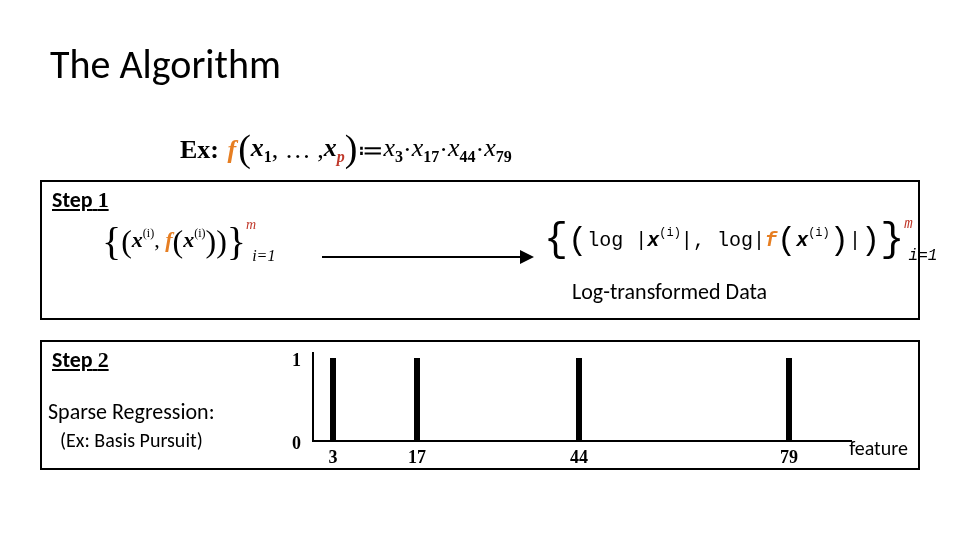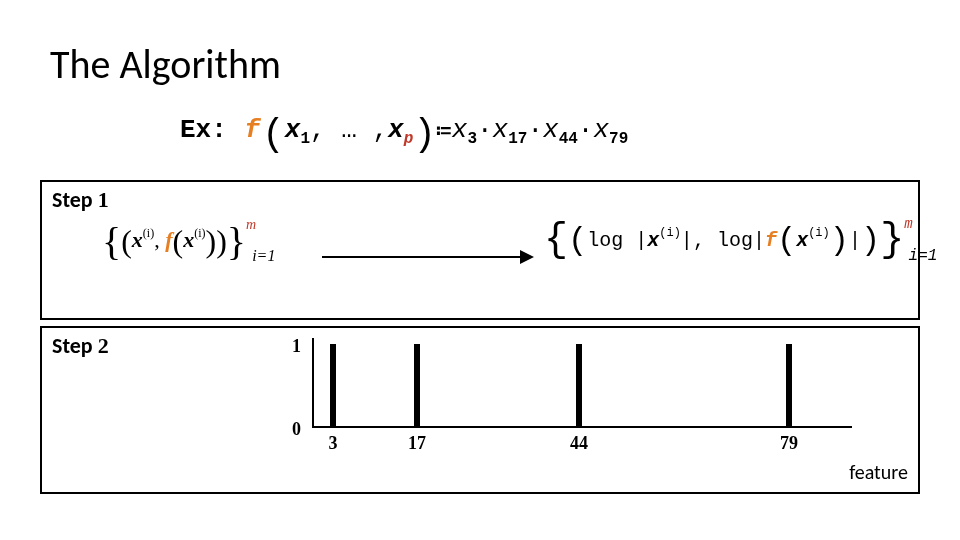--- a/index.html
+++ b/index.html
@@ -15,24 +15,25 @@
   .slide-title {
     position: absolute;
     left: 50px;
     top: 40px;
     font-size: 40px;
     font-weight: 400;
   }
   .ex-line {
     position: absolute;
     left: 180px;
-    top: 115px;
+    top: 128px;
     font-size: 26px;
-    font-family: Liberation Mono, monospace;
+    font-family: Liberation Serif, serif;
     display: flex;
+    align-items: center;
   }
   .ex-line .lbl { font-weight: bold; }
   .ex-line .f { color: #e67e22; font-style: italic; font-weight: bold; padding: 0 2px; }
   .ex-line .p { color: #c0392b; font-style: italic; font-weight: bold; }
   .ex-line .bigp { font-size: 38px; font-weight: 400; position: relative; top: -2px; }
   .ex-line .sub { font-size: 16px; font-weight: bold; vertical-align: sub; }
   .step-box {
     position: absolute;
     border: 2px solid #000;
     background: #fff;
@@ -42,20 +43,21 @@
     top: 180px;
     width: 880px;
     height: 140px;
   }
   .step-label {
     position: absolute;
     left: 10px;
     top: 4px;
     font-size: 22px;
     font-weight: bold;
+    text-decoration: underline;
   }
   .step-label .num { font-family: "Cambria Math", serif; }
   .gauss-set {
     position: absolute;
     left: 60px;
     top: 36px;
     font-family: "Cambria Math", serif;
     font-size: 22px;
   }
   .gauss-set .brace { font-size: 40px; vertical-align: middle; }
@@ -106,23 +108,23 @@
   .log-set .paren { font-size: 32px; vertical-align: middle; }
   .log-set .f { color: #e67e22; font-style: italic; font-weight: bold; }
   .logtrans-label {
     position: absolute;
     left: 530px;
     top: 96px;
     font-size: 22px;
   }
   .step2 {
     left: 40px;
-    top: 326px;
+    top: 340px;
     width: 880px;
-    height: 168px;
+    height: 130px;
   }
   .sparse-label {
     position: absolute;
     left: 6px;
     top: 56px;
     font-size: 22px;
   }
   .basis-label {
     position: absolute;
     left: 18px;
@@ -220,26 +222,29 @@
 
   <div class="gauss-set">
     <span class="brace">{</span><span class="paren">(</span><b><i>x</i></b><span class="sup-i">(i)</span><span>, </span><span class="f">f</span><span class="paren">(</span><b><i>x</i></b><span class="sup-i">(i)</span><span class="paren">)</span><span class="paren">)</span><span class="brace">}</span><span class="sup-m">m</span><span class="sub-i">i=1</span>
   </div>
 
   <div class="arrow-step1"></div>
 
   <div class="log-set">
     <span class="brace">{</span><span class="paren">(</span><span>log |</span><b><i>x</i></b><span class="sup-i">(i)</span><span>|</span><span>, </span><span>log|</span><span class="f">f</span><span class="paren">(</span><b><i>x</i></b><span class="sup-i">(i)</span><span class="paren">)</span><span>|</span><span class="paren">)</span><span class="brace">}</span><span class="sup-m">m</span><span class="sub-i">i=1</span>
   </div>
+  <div class="logtrans-label">Log-transformed Data</div>
 </div>
 
 <div class="step-box step2">
   <div class="step-label">
     <span>Step</span> <span class="num">2</span>
   </div>
+  <div class="sparse-label">Sparse Regression:</div>
+  <div class="basis-label">(Ex: Basis Pursuit)</div>
 
   <div class="chart">
     <div class="axis-y"></div>
     <div class="axis-x"></div>
     <div class="tick-y1">1</div>
     <div class="tick-y0">0</div>
 
   <div class="bar" style="left: 38px;"></div>
       <div class="xlabel" style="left: 41px;">3</div>
       <div class="bar" style="left: 122px;"></div>

